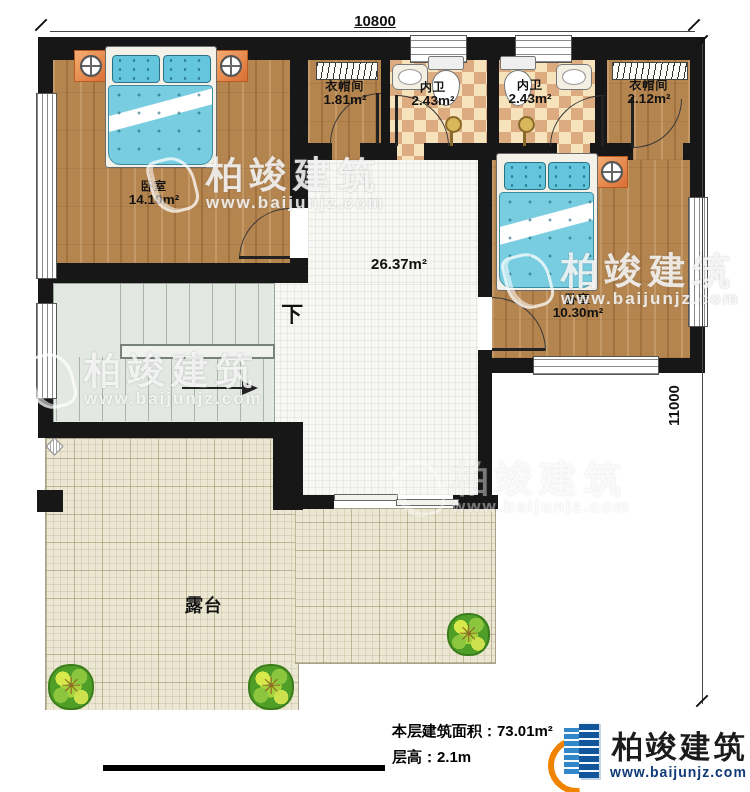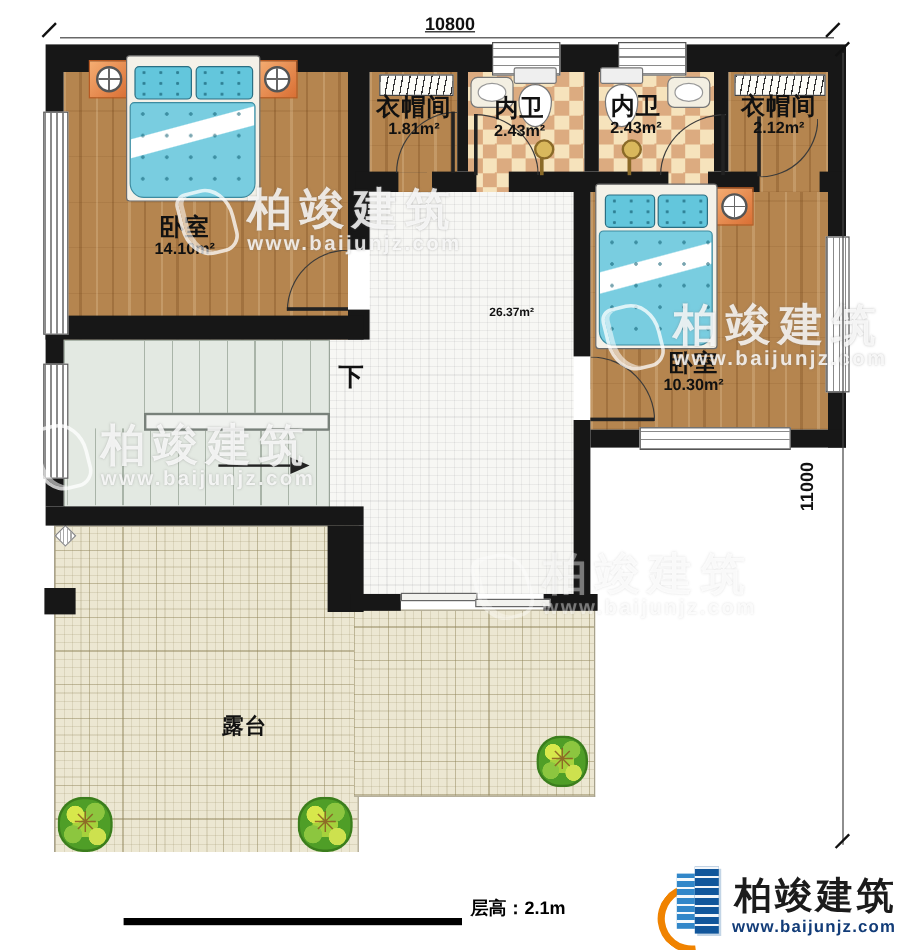--- a/index.html
+++ b/index.html
@@ -29,21 +29,21 @@
   .treads{position:absolute;background-image:repeating-linear-gradient(90deg,#a9b4a8 0 1px,rgba(0,0,0,0) 1px 23px);}
   .rail{position:absolute;background:#f0f2ef;border:2px solid #78817a;}
   .win{position:absolute;background:#fff;border:1px solid #555;}
   .win-h{background-image:repeating-linear-gradient(0deg,#8a8a8a 0 1px,rgba(0,0,0,0) 1px 7px);}
   .win-v{background-image:repeating-linear-gradient(90deg,#8a8a8a 0 1px,rgba(0,0,0,0) 1px 5px);}
   .rail-hatch{position:absolute;background:#fdfdf8;border:1px solid #444;
     background-image:repeating-linear-gradient(100deg,#333 0 1px,rgba(0,0,0,0) 1px 6px);}
   .arc{position:absolute;border:0 solid #3a3a3a;}
   .leaf{position:absolute;background:#222;}
   .rlabel{position:absolute;text-align:center;color:#111;font-weight:bold;line-height:1.05;}
-  .rname{font-size:20px;letter-spacing:1px;}
+  .rname{font-size:12px;letter-spacing:1px;}
   .rarea{font-size:13.5px;}
   .bedframe{position:absolute;background:#f4f1e8;border:1.5px solid #6b6b6b;border-radius:3px;}
   .pillow{position:absolute;background:#63c6dc;border:1.5px solid #2a6f83;border-radius:4px;
     background-image:radial-gradient(circle, rgba(10,80,100,.6) 1px, rgba(0,0,0,0) 1.6px);background-size:14px 9px;}
   .blanket{position:absolute;background:#79cde0;border:1px solid #3d8ba0;border-radius:4px 4px 12px 12px;
     background-image:
       radial-gradient(circle, rgba(10,90,110,.55) 1.2px, rgba(0,0,0,0) 1.8px),
       linear-gradient(165deg, rgba(0,0,0,0) 28%, #ffffff 29% 43%, rgba(0,0,0,0) 44%);
     background-size:20px 18px,100% 100%;}
   .nstand{position:absolute;background:linear-gradient(135deg,#f5ad72,#d96f34);border:1px solid #b85a22;}
@@ -232,21 +232,21 @@
   </div>
   <div class="rlabel" style="left:603px;top:79px;width:92px;">
     <div class="rname">衣帽间</div>
     <div class="rarea">2.12m²</div>
   </div>
   <div class="rlabel" style="left:532px;top:293px;width:92px;">
     <div class="rname">卧室</div>
     <div class="rarea">10.30m²</div>
   </div>
   <div class="rlabel" style="left:353px;top:256px;width:92px;">
-    <div class="rarea" style="font-size:10px;text-align:right;">26.37m²</div>
+    <div class="rarea" style="font-size:15px;">26.37m²</div>
   </div>
   <div class="rlabel" style="left:158px;top:596px;width:92px;">
     <div class="rname" style="font-size:18px;">露台</div>
   </div>
 
   <div class="wm" style="left:150px;top:156px;">
     <div class="wm-mark"></div>
     <div>
       <div class="wm-txt wm-cn">柏竣建筑</div>
       <div class="wm-txt wm-url">www.baijunjz.com</div>
@@ -278,20 +278,23 @@
   <div class="tick" style="left:33px;top:24px;"></div>
   <div class="tick" style="left:686px;top:24px;"></div>
   <div class="dim-label" style="left:335px;top:12px;width:80px;text-decoration:underline;">10800</div>
   <div class="dim-line" style="left:702px;top:44px;width:1px;height:660px;"></div>
   <div class="tick" style="left:694px;top:40px;"></div>
   <div class="tick" style="left:694px;top:700px;"></div>
   <div class="dim-label" style="left:648px;top:397px;width:50px;transform:rotate(-90deg);">11000</div>
 
   <div class="titleband">
     <div class="t-underline"></div>
+    <div class="t-info" style="left:392px;top:12px;">
+      <span>本层建筑面积：</span><span>73.01m²</span>
+    </div>
     <div class="t-info" style="left:392px;top:38px;">
       <span>层高：</span><span>2.1m</span>
     </div>
     <div class="logo-ic" style="left:548px;top:12px;">
       <div class="lg-swoosh"></div>
       <div class="lg-b1"></div>
       <div class="lg-b2"></div>
     </div>
     <div class="b-name" style="left:612px;top:16px;">柏竣建筑</div>
     <div class="b-url" style="left:610px;top:54px;">www.baijunjz.com</div>

